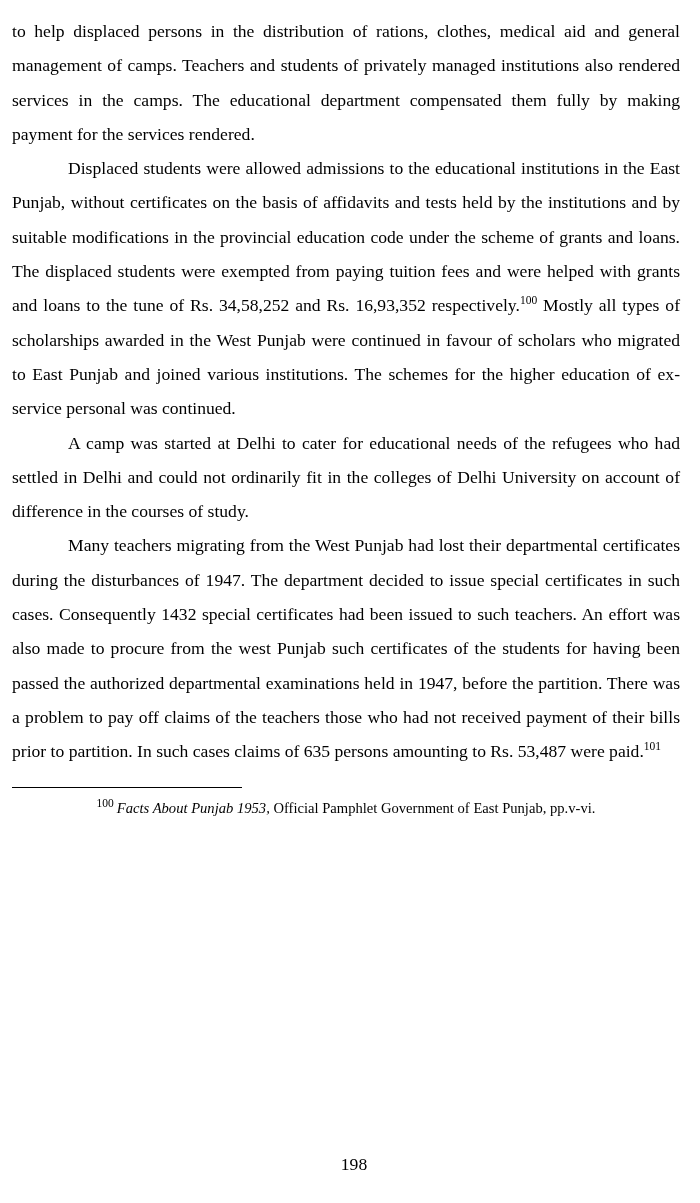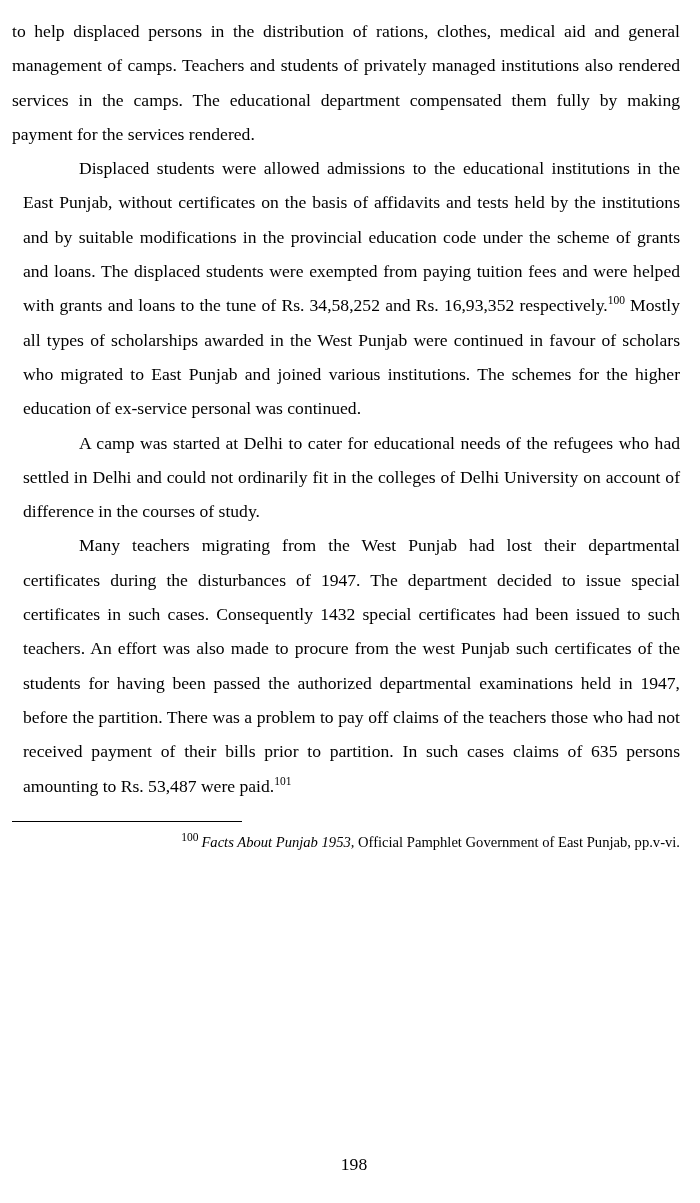--- a/index.html
+++ b/index.html
@@ -24,40 +24,39 @@
     margin: 0;
     font-size: 17.6px;
     line-height: 34.3px;
     text-align: justify;
     text-justify: inter-word;
     -webkit-hyphens: none;
     hyphens: none;
   }
   .body-text p.indent {
     text-indent: 56px;
-    margin-left: 11px;
   }
   sup {
     font-size: 11.5px;
     vertical-align: super;
     line-height: 0;
   }
   .footnote-sep {
     margin-top: 18px;
     width: 230px;
     height: 0;
     border-top: 1.3px solid #000;
   }
   .footnotes {
     margin-top: 9px;
   }
   .footnote {
     font-size: 14.6px;
     line-height: 22px;
-    text-align: right;
+    text-align: center;
     white-space: nowrap;
   }
   .footnote .fn-num {
     font-size: 11.5px;
     vertical-align: super;
     line-height: 0;
     margin-right: 3px;
   }
   .footnote .it {
     font-style: italic;

